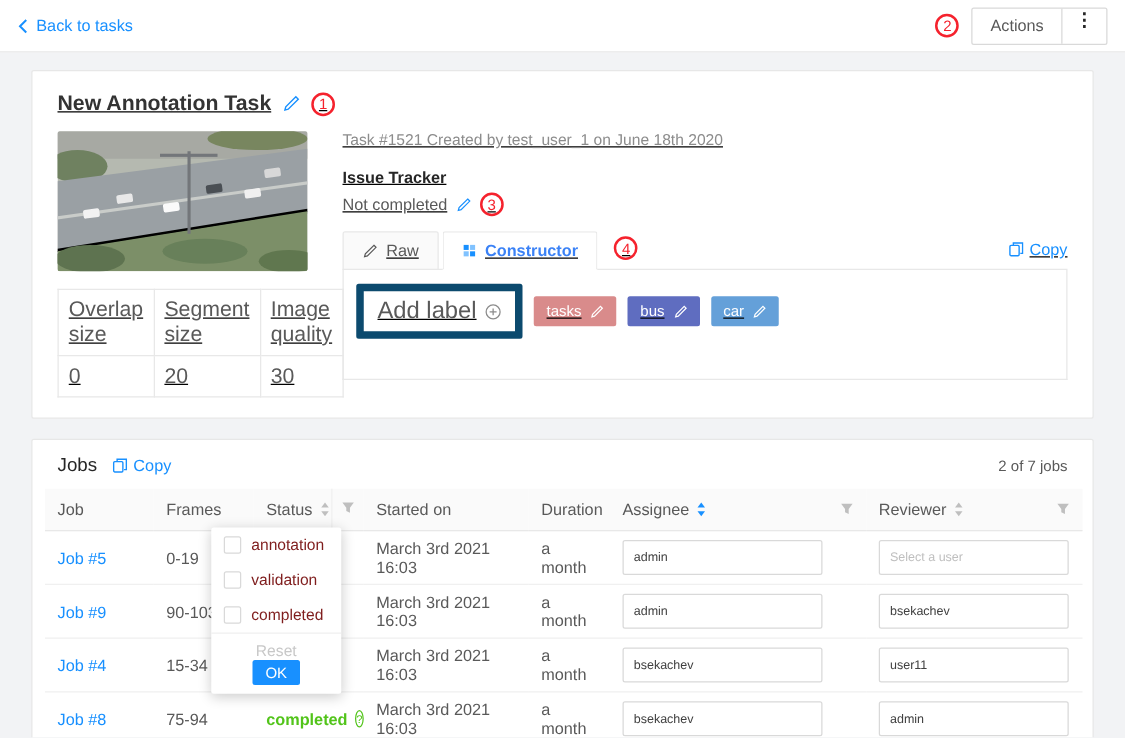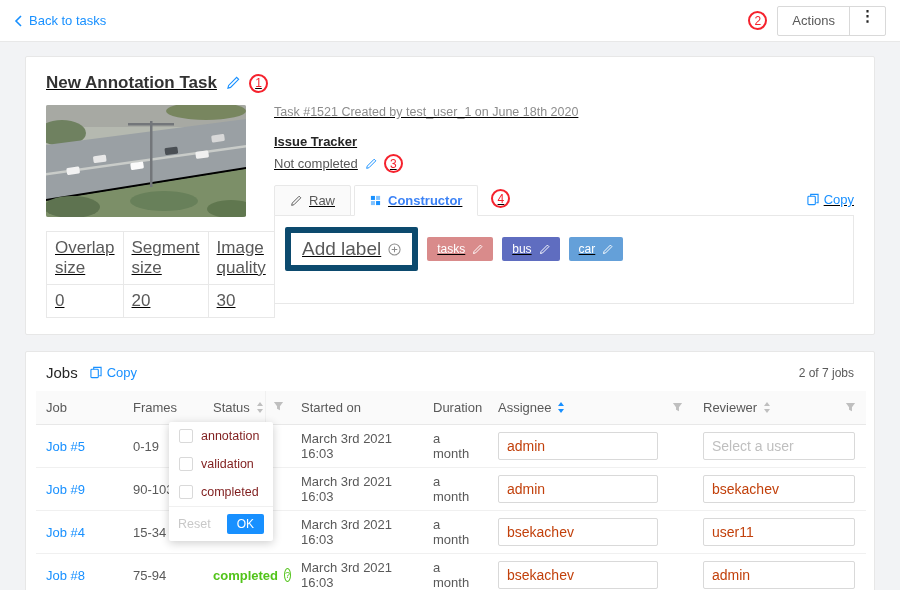--- a/index.html
+++ b/index.html
@@ -72,32 +72,32 @@
   table.jobs tbody td { font-size:13px; color:#595959; padding:6px 10px; border-bottom:1px solid #f0f0f0; height:40px; vertical-align:middle; }
   .th-flex { display:flex; align-items:center; }
   .job-link { color:#1890ff; cursor:pointer; }
   .sort { display:inline-flex; flex-direction:column; margin-left:7px; color:#bfbfbf; cursor:pointer; }
   .sort.active { color:#1890ff; }
   .caret-up { width:0; height:0; border-left:3.5px solid transparent; border-right:3.5px solid transparent; border-bottom:4.5px solid currentColor; }
   .caret-down { width:0; height:0; border-left:3.5px solid transparent; border-right:3.5px solid transparent; border-top:4.5px solid currentColor; margin-top:2.5px; }
   .funnel-th { border-left:1px solid #f0f0f0 !important; text-align:center !important; padding:9px 4px !important; }
   .funnel { display:inline-flex; cursor:pointer; }
   .funnel-right { margin-left:auto; }
-  .cell-select { width:160px; height:28px; border:1px solid #d9d9d9; border-radius:2px; font-size:14px; padding:0 8px; color:#c2410c; background:#fff; }
+  .cell-select { width:160px; height:28px; border:1px solid #d9d9d9; border-radius:2px; font-size:10px; padding:0 8px; color:#404040; background:#fff; }
   .cell-select.narrow { width:152px; }
   .status-completed { color:#52c41a; font-weight:700; display:flex; align-items:center; gap:6px; }
   .qcircle { width:14px; height:14px; border:1px solid #52c41a; border-radius:50%; color:#52c41a; font-size:9px;
              display:inline-flex; align-items:center; justify-content:center; font-weight:400; }
 
   
   .filter-dd { position:absolute; left:143px; top:70px; width:104px; background:#fff; border-radius:2px;
                box-shadow:0 2px 10px rgba(0,0,0,0.2); z-index:5; }
   .dd-item { display:flex; align-items:center; gap:8px; padding:7px 10px; font-size:12.5px; color:#7f1d1d; cursor:pointer; }
   .checkbox { width:14px; height:14px; border:1px solid #d9d9d9; border-radius:2px; background:#fff; flex:0 0 auto; cursor:pointer; }
-  .dd-footer { display:flex; justify-content:space-between; align-items:center; border-top:1px solid #f0f0f0; padding:7px 9px; }
+  .dd-footer { display:flex; justify-content:space-between; align-items:center; border-top:1px solid #f0f0f0; padding:7px 9px;flex-direction:column; }
   .reset { color:#c8c8c8; font-size:12.5px; cursor:default; }
   .ok-btn { background:#1890ff; color:#fff; font-size:12px; padding:3px 10px; border-radius:2px; border:none; cursor:pointer; }
 </style>
 </head>
 <body>
 
 <div class="page">
 
   <div class="topbar">
     <div class="back">

